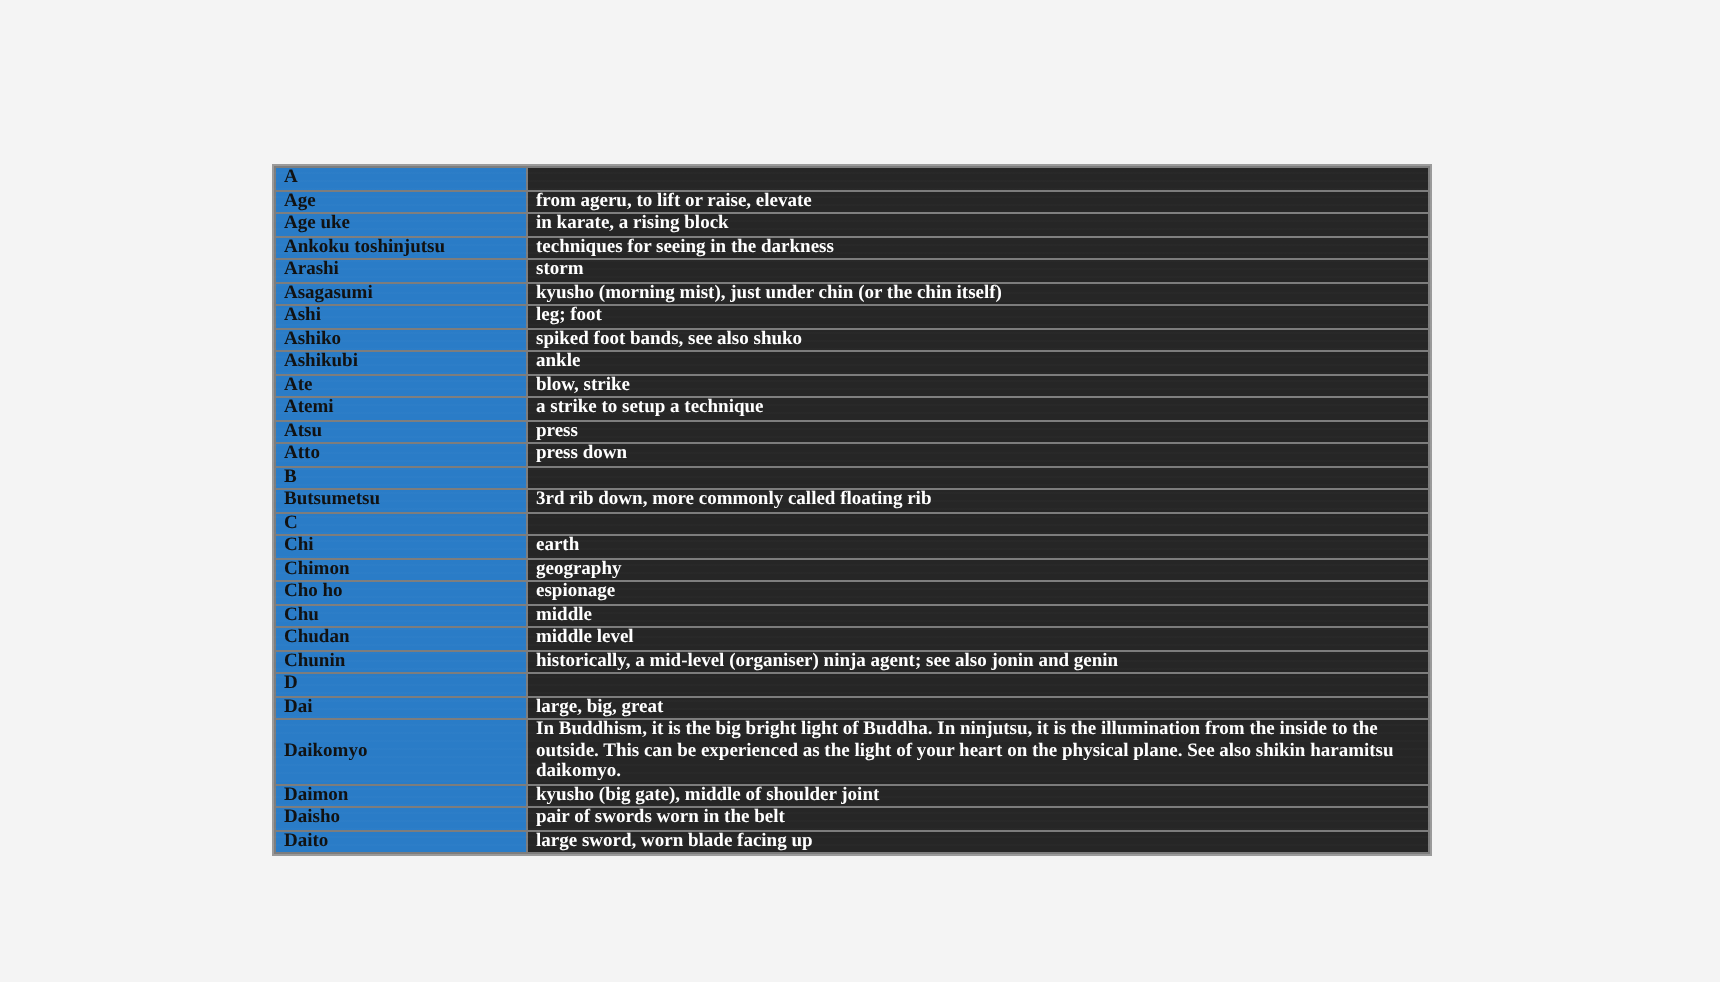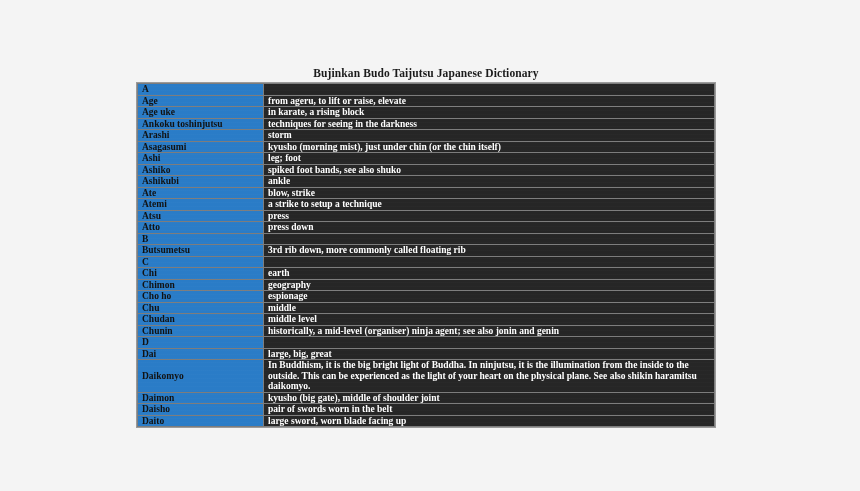--- a/index.html
+++ b/index.html
@@ -106,21 +106,20 @@
       rgba(0,0,0,0.0) 1px,
       rgba(0,0,0,0.0) 4px
     );
   }
 </style>
 </head>
 <body>
 
 <div id="page">
 
-  <div id="doc-title">Bujinkan Budo Taijutsu Japanese Dictionary</div>
 
   <div id="dict-table-wrap">
     <table class="dict">
       <colgroup>
         <col class="term-col">
         <col class="def-col">
       </colgroup>
       <tbody id="dict-body">
           <tr class="section">
             <td class="term">A</td>

